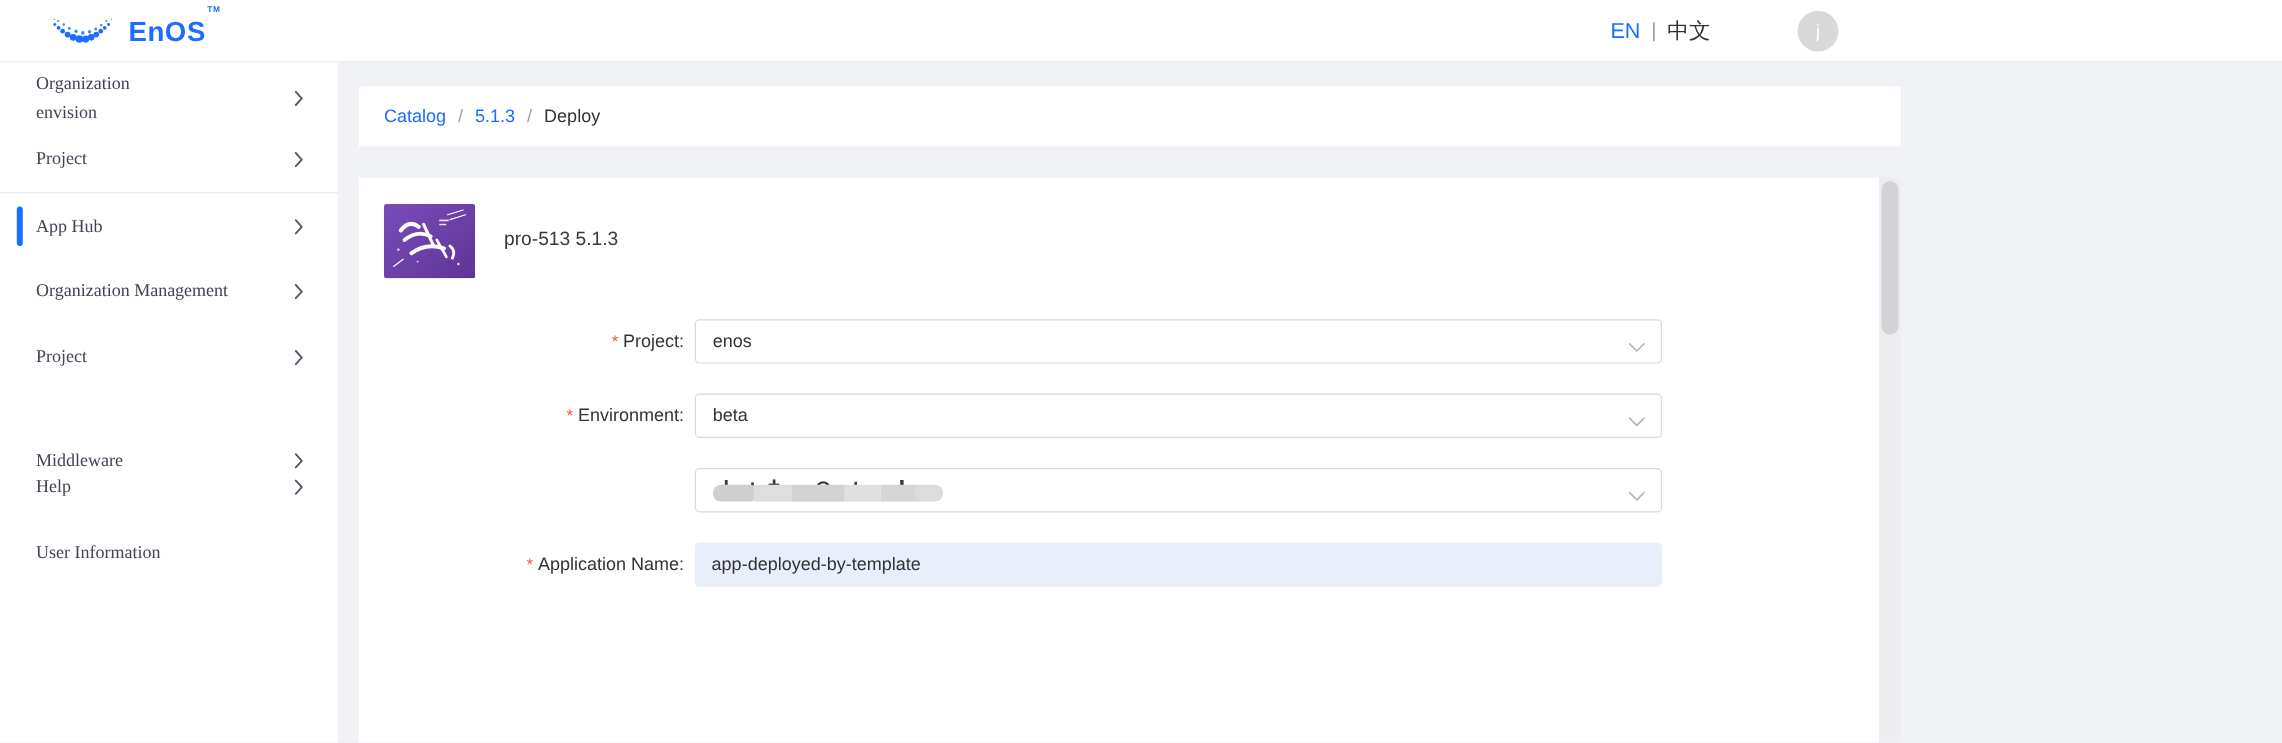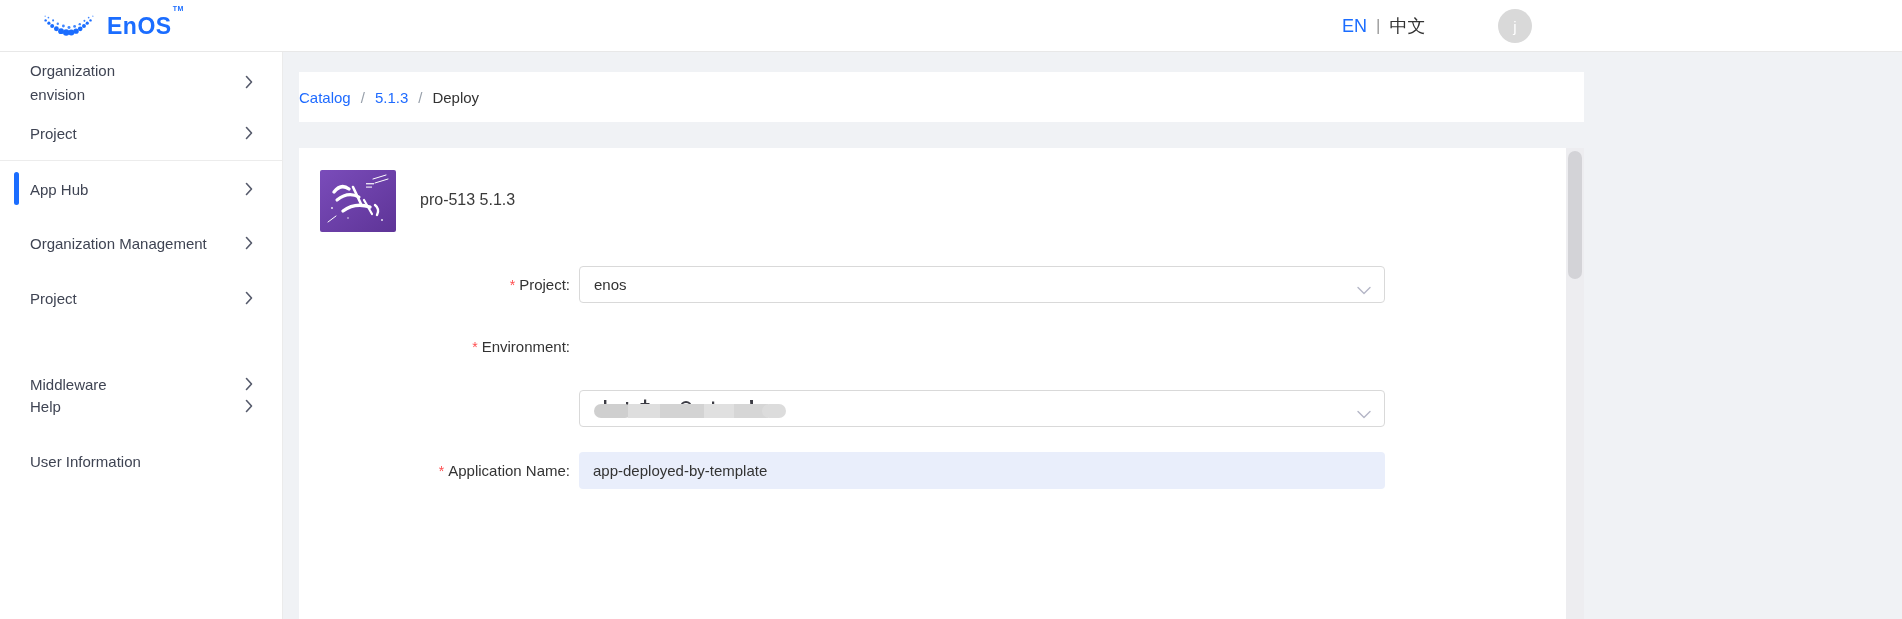--- a/index.html
+++ b/index.html
@@ -20,30 +20,30 @@
   .lang .sep { color:#9a9a9a; font-weight:300; font-size:17px; }
   .lang .zh { color:#333; cursor:pointer; }
   .avatar { position:absolute; left:1498px; top:9px; width:34px; height:34px; border-radius:50%;
             background:#d9d9d9; color:#fff; font-size:15px; display:flex; align-items:center;
             justify-content:center; cursor:pointer; }
 
   
   .sidebar { position:absolute; left:0; top:52px; width:283px; height:567px; background:#fff;
              border-right:1px solid #ebebeb; z-index:4; }
   .side-item { position:absolute; left:0; width:283px; height:28px; display:flex; align-items:center;
-               padding-left:30px; font-size:15px; color:#3f4453; cursor:pointer; }
+               padding-left:30px; font-size:15px; color:#3f4453; cursor:pointer;font-family:Liberation Serif, serif; }
   .side-item .chev { position:absolute; right:30px; top:50%; transform:translateY(-50%); display:flex; }
   .side-org { top:4px; height:52px; flex-direction:column; align-items:flex-start; justify-content:center; gap:5px; }
   .side-org .line { line-height:19px; }
   .side-divider { position:absolute; left:0; top:108px; width:282px; height:1px; background:#ececec; }
   .active-bar { position:absolute; left:14px; top:120px; width:5px; height:33px; border-radius:3px; background:#1b6dff; }
 
   
   .bc-card { position:absolute; left:299px; top:72px; width:1285px; height:50px; background:#fff;
-             display:flex; align-items:center; font-size:15px; gap:10px; }
+             display:flex; align-items:center; padding-left:21px; font-size:15px; gap:10px; }
   .bc-link { color:#1f6bff; cursor:pointer; }
   .bc-sep { color:#98a0ab; }
   .bc-current { color:#333; }
 
   .form-card { position:absolute; left:299px; top:148px; width:1267px; height:471px; background:#fff; }
   .app-tile { position:absolute; left:21px; top:22px; width:76px; height:62px; border-radius:2px; overflow:hidden; }
   .app-title { position:absolute; left:121px; top:43px; font-size:16px; color:#3a3a3a; }
 
   .form-row { position:absolute; left:4px; width:1100px; height:37px; }
   .row-0 { top:118px; } .row-1 { top:180px; } .row-2 { top:242px; } .row-3 { top:304px; }
@@ -243,20 +243,30 @@
               </svg>
           </span>
         </div>
       </div>
     </div>
 
     <div class="form-row row-1">
       <div class="f-label">
         <span class="req">*</span><span>Environment:</span>
       </div>
+      <div class="f-field">
+        <div class="select-box" role="combobox">
+          <span class="val">beta</span>
+          <span class="dd">
+            <svg width="14" height="9" viewBox="0 0 14 9">
+                <path d="M1 1.5 L7 7.5 L13 1.5" fill="none" stroke="#b4b6c6" stroke-width="1.4" stroke-linecap="round" stroke-linejoin="round"></path>
+              </svg>
+          </span>
+        </div>
+      </div>
     </div>
 
     <div class="form-row row-2">
       <div class="f-field">
         <div class="select-box" role="combobox">
           <span class="redacted">
             <svg width="192" height="21" viewBox="0 0 192 21">
               <g fill="#3c3c44">
                 <rect x="10" y="1" width="2.4" height="9"></rect>
                 <rect x="32" y="3" width="2.2" height="8"></rect>

